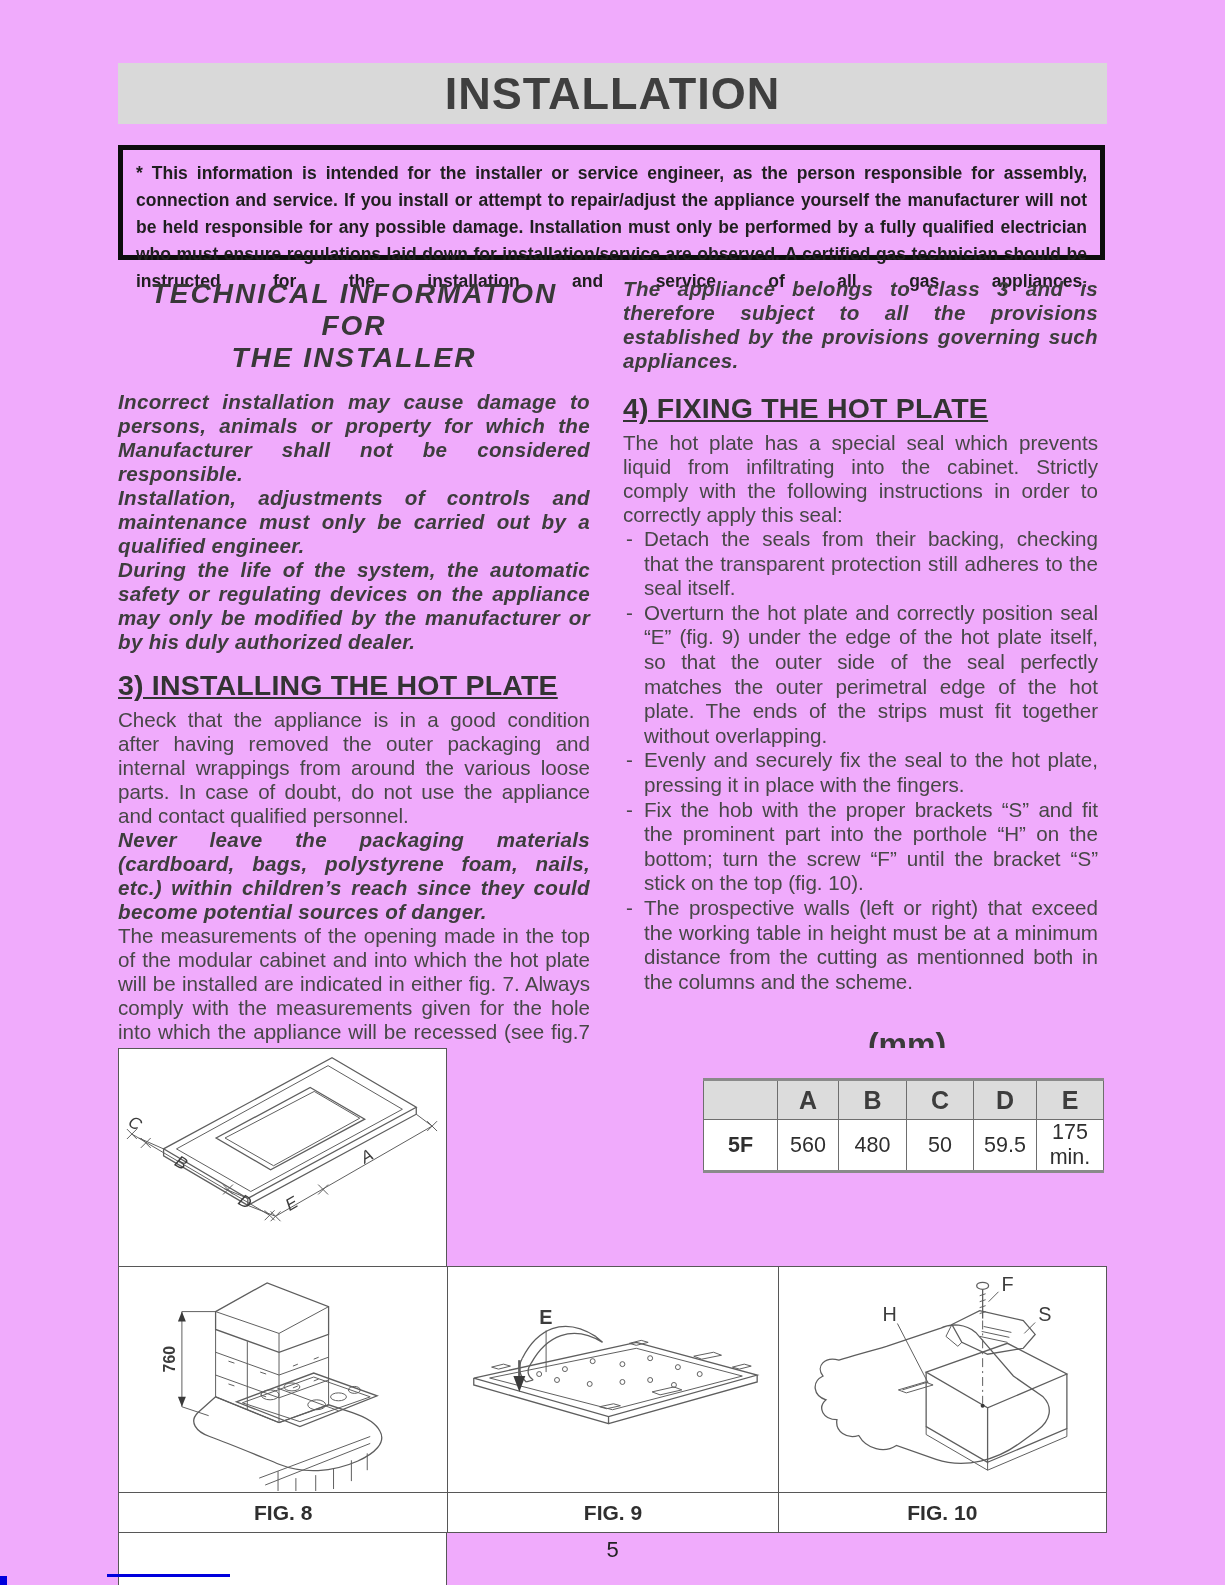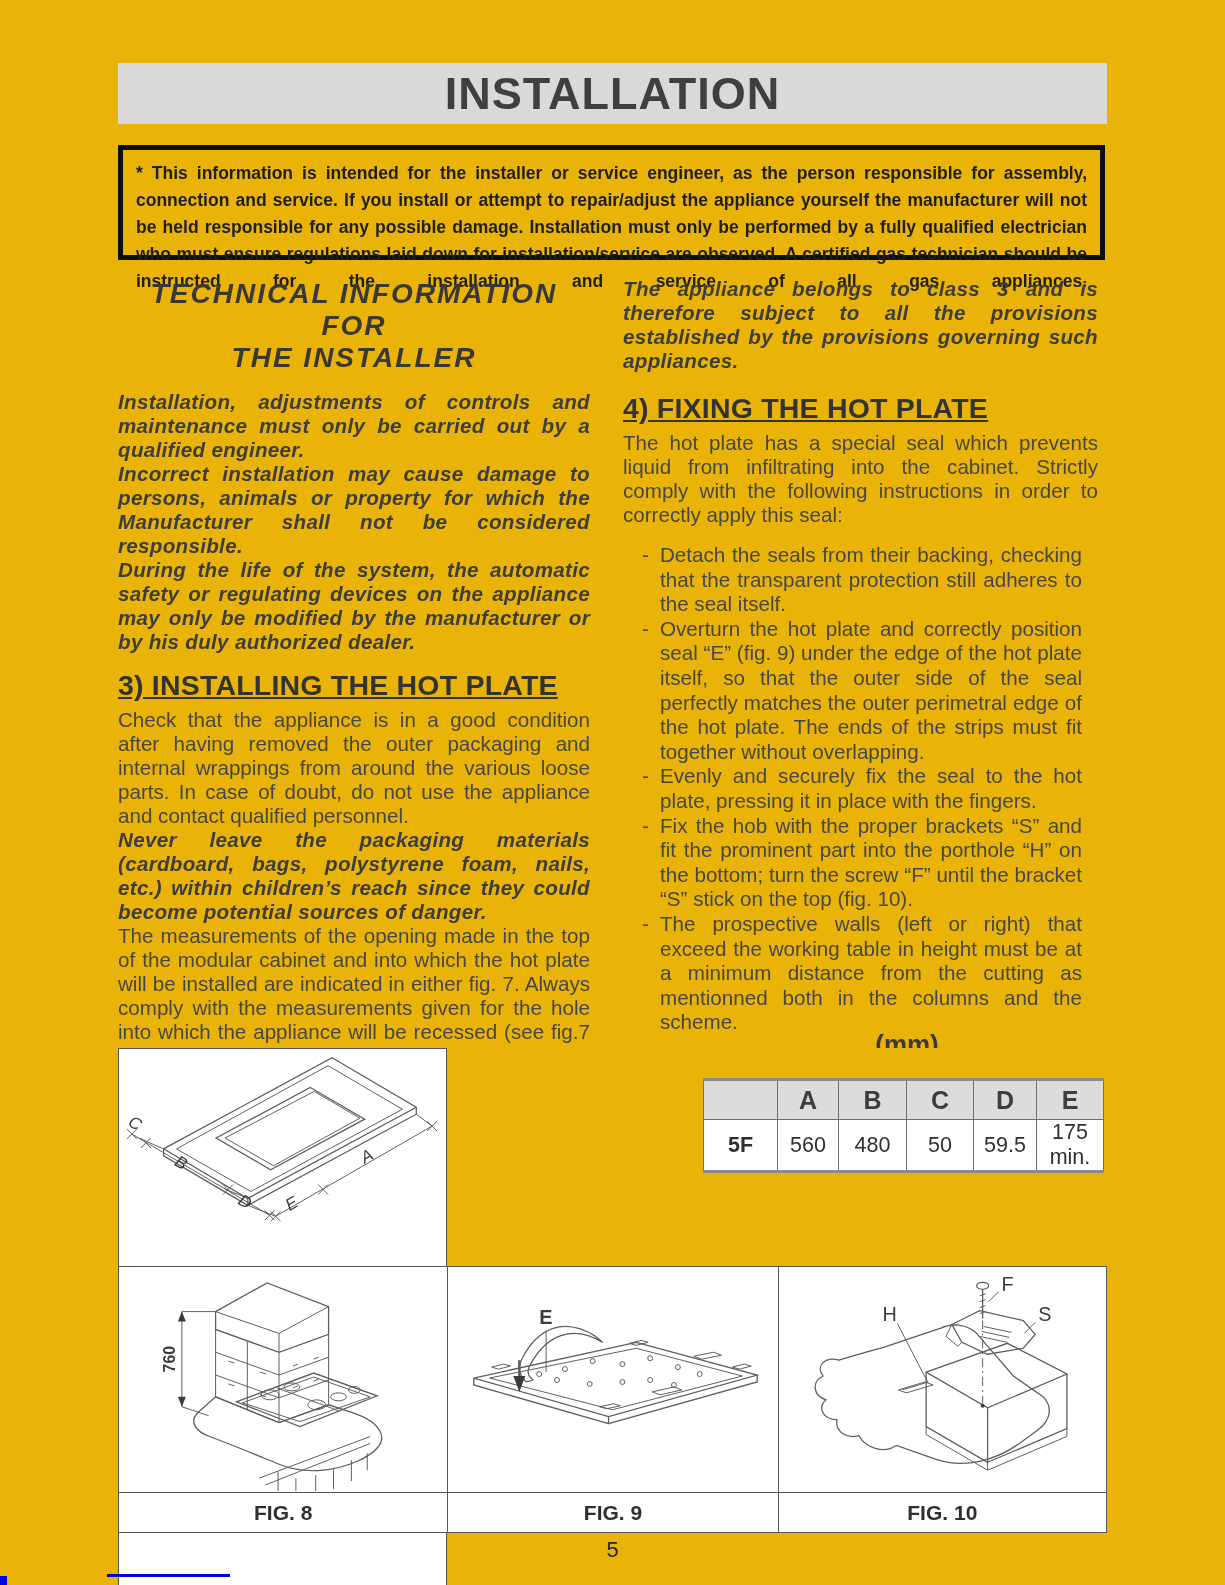--- a/index.html
+++ b/index.html
@@ -1,16 +1,16 @@
 <!DOCTYPE html>
 <html><head>
 <meta charset="utf-8">
 <style>
   html,body{margin:0;padding:0;background:#ffffff;}
-  #page{position:relative;width:1225px;height:1585px;background:#eab308;overflow:hidden;
+  #page{position:relative;width:1225px;height:1585px;background:#f0abfc;overflow:hidden;
         font-family:"Liberation Sans", sans-serif;color:#3c3c3c;}
 
   
   .title-band{position:absolute;left:118px;top:63px;width:989px;height:61px;background:#d9d9d9;
               display:flex;align-items:center;justify-content:center;}
   .title-band span{font-size:45px;font-weight:bold;letter-spacing:1px;color:#3f3f3f;}
 
   
   .notice{position:absolute;left:118px;top:145px;width:987px;height:115px;box-sizing:border-box;
           border:5px solid #0d0d0d;border-radius:0;padding:10px 13px 8px 13px;
@@ -22,27 +22,27 @@
   .col-left{left:118px;top:278px;width:472px;}
   .col-right{left:623px;top:277px;width:475px;}
 
   .tech-h{font-size:28px;line-height:32px;font-weight:bold;font-style:italic;text-align:center;
           letter-spacing:2px;color:#383838;margin:0 0 16px 0;}
   p{margin:0;}
   .body-p{font-size:20.6px;line-height:24px;color:#474747;}
   .bi{font-weight:bold;font-style:italic;color:#3d3d3d;letter-spacing:0.3px;}
   .sec-h{font-size:28.5px;font-weight:bold;color:#333333;margin:15px 0 6px 0;letter-spacing:0.2px;
          text-align:left;text-decoration:underline;}
-  ul.dash{list-style:none;margin:16px;padding:0;}
+  ul.dash{list-style:none;margin:0;padding:0;}
   ul.dash li{position:relative;padding-left:21px;font-size:20.6px;line-height:24.6px;color:#474747;}
   ul.dash li::before{content:"-";position:absolute;left:3px;top:0;}
 
   
   .mm-clip{position:absolute;left:862px;top:1029px;width:90px;height:19px;overflow:hidden;}
-  .mm-clip span{display:block;font-size:26px;line-height:30px;font-weight:bold;color:#3a3a3a;text-align:center;}
+  .mm-clip span{display:block;font-size:32px;line-height:30px;font-weight:bold;color:#3a3a3a;text-align:center;}
 
   
   .dim-table{position:absolute;left:703px;top:1078px;border-collapse:collapse;
              border-top:3px solid #8a8a8a;border-bottom:3px solid #8a8a8a;}
   .dim-table td{border:1.6px solid #6e6e6e;text-align:center;vertical-align:middle;padding:0;height:38px;}
   .dim-table tr.hdr td{background:#dcdcdc;font-size:25px;font-weight:bold;color:#3d3d3d;}
   .dim-table tr.val td{font-size:21.5px;color:#2f2f2f;background:#ffffff;}
   .dim-table td.model{font-weight:bold;}
   .dim-table td.emin{font-size:19px;}
 
@@ -81,22 +81,22 @@
 
   <div class="notice">
     <span>* This information is intended for the installer or service engineer, as the person responsible for assembly, connection and service. If you install or attempt to repair/adjust  the appliance yourself the manufacturer will not be held responsible for any possible damage. Installation must only be performed by a fully qualified electrician who must ensure regulations laid down for installation/service are observed. A certified gas technician should be instructed for the installation and service of all gas appliances.</span>
   </div>
 
   <div class="col col-left">
     <div class="tech-h">
       <span>TECHNICAL INFORMATION FOR</span><br>
       <span>THE INSTALLER</span>
     </div>
+    <p class="body-p bi">Incorrect installation may cause damage to persons, animals or property for which the Manufacturer shall not be considered responsible.</p>
     <p class="body-p bi">Installation, adjustments of controls and maintenance must only be carried out by a qualified engineer.</p>
-    <p class="body-p bi">Incorrect installation may cause damage to persons, animals or property for which the Manufacturer shall not be considered responsible.</p>
     <p class="body-p bi">During the life of the system, the automatic safety or regulating devices on the appliance may only be modified by the manufacturer or by his duly authorized dealer.</p>
     <div class="sec-h">3) INSTALLING THE HOT PLATE</div>
     <p class="body-p">Check that the appliance is in a good condition after having removed the outer packaging and internal wrappings from around the various loose parts. In case of doubt, do not use the appliance and contact qualified personnel.</p>
     <p class="body-p bi">Never leave the packaging materials (cardboard, bags, polystyrene foam, nails, etc.) within children’s reach since they could become potential sources of danger.</p>
     <p class="body-p">The measurements of the opening made in the top of the modular cabinet and into which the hot plate will be installed are indicated in either fig. 7. Always comply with the measurements given for the hole into which the appliance will be recessed (see fig.7 and 8).</p>
   </div>
 
   <div class="col col-right">
     <p class="body-p bi">The appliance belongs to class 3 and is therefore subject to all the provisions established by the provisions governing such appliances.</p>
     <div class="sec-h" style="margin-top:19px;">4) FIXING THE HOT PLATE</div>

